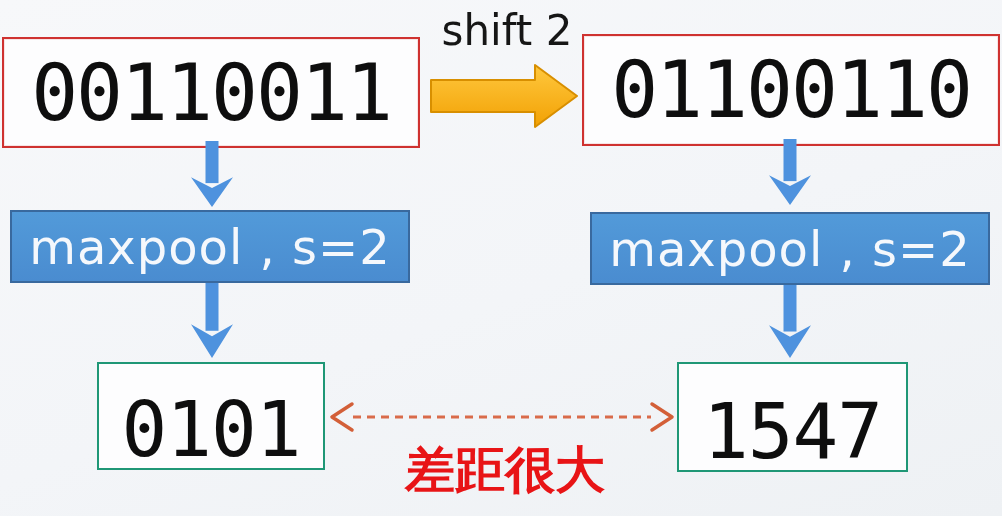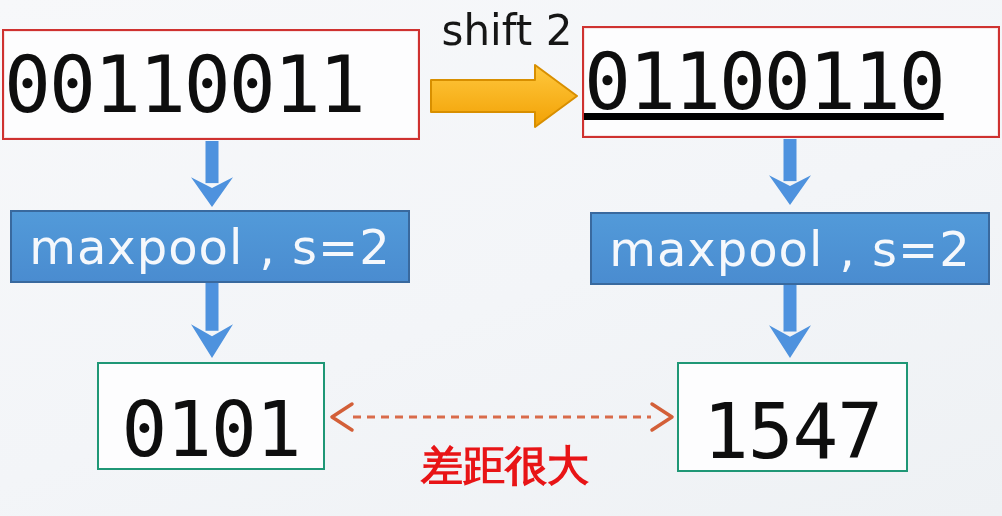--- a/index.html
+++ b/index.html
@@ -17,31 +17,33 @@
   }
   .abs { position: absolute; }
 
   
   .bin-box {
     background: #fdfdfe;
     border: 2px solid #cf3230;
     box-sizing: border-box;
     display: flex;
     align-items: center;
+    justify-content: center;
     box-shadow: 0 0 0 1px rgba(207,50,48,0.12) inset;
+    margin-top: 8px;
   }
   .bin-box span {
     font-family: "DejaVu Sans Mono", "Liberation Mono", monospace;
     font-size: 78px;
     color: #0e0e0e;
     letter-spacing: -2px;
     line-height: 1;
   }
   #in-left  { left: 2px;   top: 29px; width: 418px; height: 111px; }
-  #in-right { left: 582px; top: 26px; width: 418px; height: 112px; text-decoration: underline; }
+  #in-right { left: 582px; top: 26px; width: 418px; height: 112px; }
 
   
   .shift-label {
     left: 428px; top: 8px; width: 158px;
     text-align: center;
     font-size: 42px;
     color: #161616;
     line-height: 1.1;
   }
 
@@ -80,21 +82,21 @@
     letter-spacing: -1px;
     line-height: 1;
   }
   #out-left  { left: 97px;  top: 362px; width: 228px; height: 108px; }
   #out-right { left: 677px; top: 362px; width: 231px; height: 110px; }
 
   
   .gap-label {
     left: 395px; top: 444px; width: 220px;
     text-align: center;
-    font-size: 42px;
+    font-size: 50px;
     font-weight: bold;
     color: #e81416;
     line-height: 1.05;
   }
 
   svg { display: block; }
 </style>
 </head>
 <body>
 

